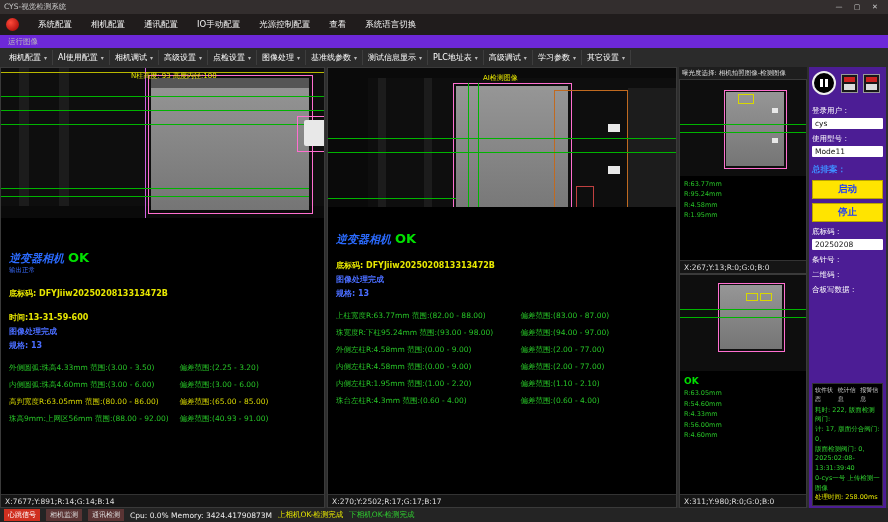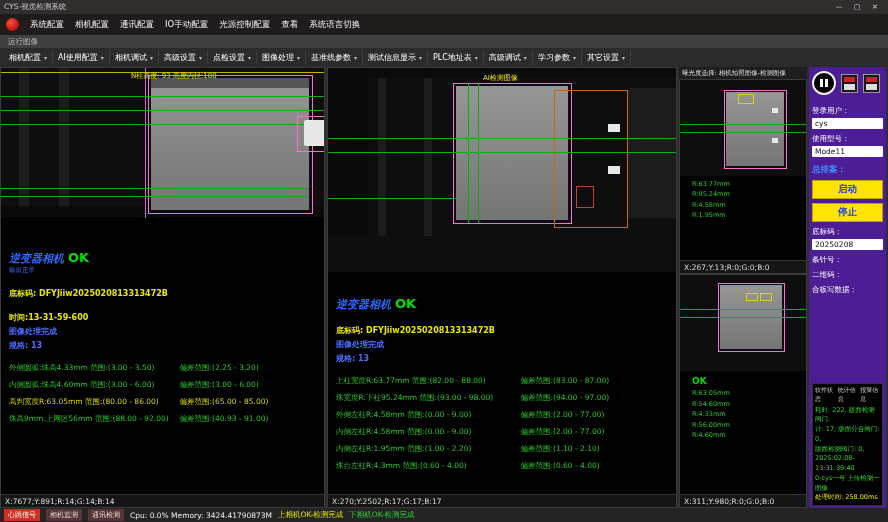--- a/index.html
+++ b/index.html
@@ -5,42 +5,42 @@
   html,body{margin:0;padding:0;background:#555;}
   .app{position:relative;width:888px;height:522px;background:#2e2e2e;color:#ddd;
        font-family:"DejaVu Sans",sans-serif;font-size:8px;overflow:hidden;}
 
   
   .titlebar{height:14px;background:#332e2e;display:flex;align-items:center;padding:0 4px;color:#c8c8c8;font-size:7.5px;}
   .win-controls{margin-left:auto;display:flex;}
   .win-btn{width:18px;height:12px;display:flex;align-items:center;justify-content:center;font-size:7px;color:#ccc;cursor:default;}
 
   
-  .menubar{height:21px;background:#201c1c;display:flex;align-items:center;gap:11px;padding:0 6px;font-size:8.5px;color:#f0f0f0;}
+  .menubar{height:21px;background:#201c1c;display:flex;align-items:center;gap:19px;padding:0 6px;font-size:8.5px;color:#f0f0f0;}
   .logo{width:13px;height:13px;border-radius:50%;background:radial-gradient(circle at 35% 35%,#ff4a3a,#9d0000);flex:0 0 auto;}
   .menu-item{cursor:default;}
 
-  .runlabel{height:13px;background:#404040;display:flex;align-items:center;padding:0 8px;font-size:7.5px;color:#bbb;}
+  .runlabel{height:13px;background:#6d28d9;display:flex;align-items:center;padding:0 8px;font-size:7.5px;color:#bbb;}
 
   
   .tabbar{height:19px;background:#2b2b2b;display:flex;align-items:center;padding:0 4px;font-size:8px;color:#fff;}
   .tab{display:flex;align-items:center;gap:3px;padding:2px 5px;border-right:1px solid #3d3d3d;cursor:default;white-space:nowrap;}
   .chev{font-size:6px;color:#bbb;}
 
   
   .main{display:flex;height:441px;}
   .panel{display:flex;flex-direction:column;background:#000;border:1px solid #3a3a3a;box-sizing:border-box;}
   .panel.left{width:325px;}
   .panel.mid{width:350px;margin-left:2px;}
   .rightcol{width:128px;margin-left:2px;display:flex;flex-direction:column;}
   .sidebar{width:77px;margin-left:2px;background:#4c1d95;display:flex;flex-direction:column;padding:2px 3px;box-sizing:border-box;}
 
   .img-area{position:relative;background:#0e0e0e;overflow:hidden;flex:0 0 auto;}
   .left .img-area{height:150px;}
-  .mid .img-area{height:204px;}
+  .mid .img-area{height:139px;}
   .ov{position:absolute;}
 
   .result{flex:1;padding:4px 8px;overflow:hidden;}
   .cam-line{margin-top:28px;}
   .mid .cam-line{margin-top:20px;}
   .cam-title{color:#2b6bff;font-size:11px;font-weight:bold;font-style:italic;}
   .ok{color:#00e000;font-size:13px;font-weight:bold;margin-left:4px;}
   .subtitle{color:#3a6cff;font-size:6.5px;}
   .yellow-line{color:#e8e800;font-size:8px;margin-top:13px;font-weight:bold;}
   .blue-line{color:#4a6dff;font-size:8px;margin-top:3px;font-weight:bold;}
@@ -53,21 +53,21 @@
   .coords{height:12px;background:#151515;border-top:1px solid #333;color:#ddd;font-size:7.5px;
           display:flex;align-items:center;padding:0 4px;flex:0 0 auto;}
 
   
   .sub-header{height:12px;font-size:6.5px;color:#ddd;background:#1e1e1e;display:flex;align-items:center;
               padding:0 3px;white-space:nowrap;overflow:hidden;flex:0 0 auto;}
   .spanel{display:flex;flex-direction:column;background:#000;border:1px solid #3a3a3a;box-sizing:border-box;}
   .spanel.top{height:195px;}
   .spanel.bottom{flex:1;margin-top:0;}
   .spanel .img-area{height:96px;}
-  .s-lines{flex:1;padding:3px 12px;color:#27c427;font-size:6.5px;line-height:1.6;overflow:hidden;}
+  .s-lines{flex:1;padding:3px 4px;color:#27c427;font-size:6.5px;line-height:1.6;overflow:hidden;}
   .s-ok{color:#00e000;font-weight:bold;font-size:9px;}
 
   
   .side-btns{display:flex;align-items:center;gap:5px;margin:2px 0 6px;}
   .pause-btn{width:20px;height:20px;border-radius:50%;background:#000;border:2px solid #eee;
              display:flex;align-items:center;justify-content:center;gap:2px;cursor:default;}
   .pause-bar{width:3px;height:8px;background:#fff;}
   .icon-btn{width:15px;height:17px;background:#181818;border:1px solid #999;position:relative;cursor:default;}
   .cam-red{position:absolute;left:2px;top:2px;right:2px;height:5px;background:#c22;}
   .cam-body{position:absolute;left:2px;bottom:2px;right:2px;height:6px;background:#ddd;}

